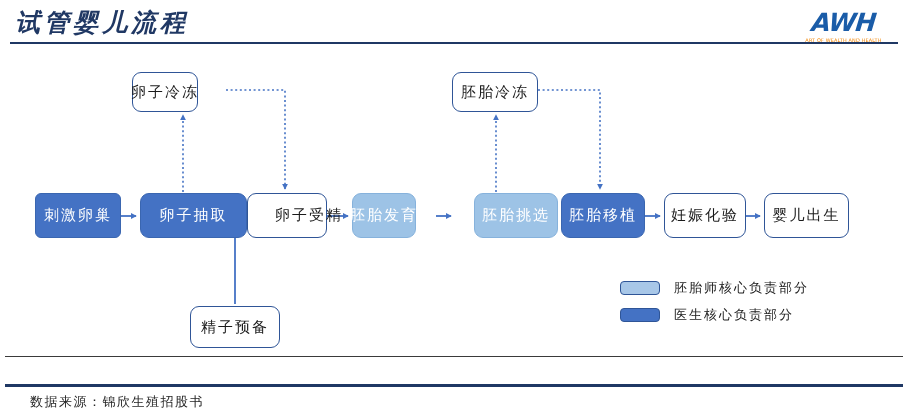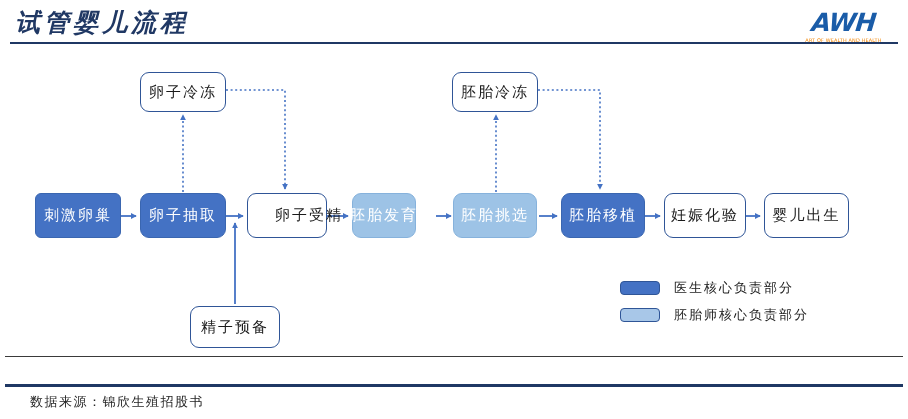--- a/index.html
+++ b/index.html
@@ -77,39 +77,39 @@
     <path d="M235 304 V223" marker-end="url(#ah)"></path>
   </g>
   <g stroke="#4472C4" stroke-width="1.6" fill="none" stroke-dasharray="2 2.6">
     <path d="M183 192 V115" marker-end="url(#ah)"></path>
     <path d="M226 90 H285 V189" marker-end="url(#ah)"></path>
     <path d="M496 192 V115" marker-end="url(#ah)"></path>
     <path d="M538 90 H600 V189" marker-end="url(#ah)"></path>
   </g>
 </svg>
 
-<div class="box plain aux" style="left:140px;top:72px;width:86px;">卵子冷冻</div>
+<div class="box plain aux" style="left:132px;top:72px;width:66px;">卵子冷冻</div>
 <div class="box plain aux" style="left:452px;top:72px;width:86px;">胚胎冷冻</div>
 <div class="box plain" style="left:190px;top:306px;width:90px;height:42px;">精子预备</div>
 
 <div class="box doctor" style="left:35px;top:193px;width:86px;border-radius:6px;">刺激卵巢</div>
-<div class="box doctor" style="left:140px;top:193px;width:86px;">卵子抽取</div>
+<div class="box doctor" style="left:140px;top:193px;width:107px;">卵子抽取</div>
 <div class="box plain" style="left:247px;top:193px;width:80px;padding-left:44px;">卵子受精</div>
 <div class="box embryo" style="left:352px;top:193px;width:64px;">胚胎发育</div>
-<div class="box embryo" style="left:453px;top:193px;width:84px;">胚胎挑选</div>
+<div class="box embryo" style="left:474px;top:193px;width:84px;">胚胎挑选</div>
 <div class="box doctor" style="left:561px;top:193px;width:84px;">胚胎移植</div>
 <div class="box plain" style="left:664px;top:193px;width:82px;">妊娠化验</div>
 <div class="box plain" style="left:764px;top:193px;width:85px;">婴儿出生</div>
 
 <div class="legend">
   <div class="legend-row">
+    <span class="legend-swatch light"></span>
+    <span class="legend-label">胚胎师核心负责部分</span>
+  </div>
+  <div class="legend-row">
     <span class="legend-swatch dark"></span>
     <span class="legend-label">医生核心负责部分</span>
-  </div>
-  <div class="legend-row">
-    <span class="legend-swatch light"></span>
-    <span class="legend-label">胚胎师核心负责部分</span>
   </div>
 </div>
 
 <div class="rule-thin"></div>
 <div class="source">数据来源：锦欣生殖招股书</div>
 <div class="rule-thick"></div>
 
 </body></html>

